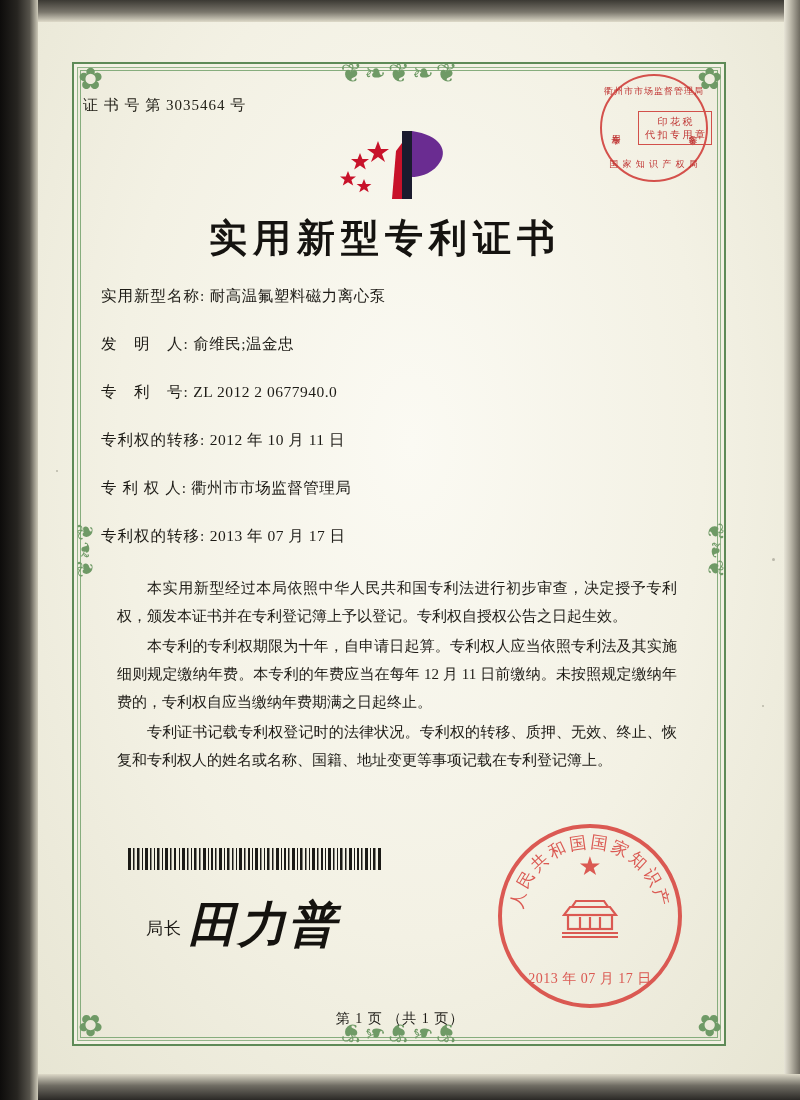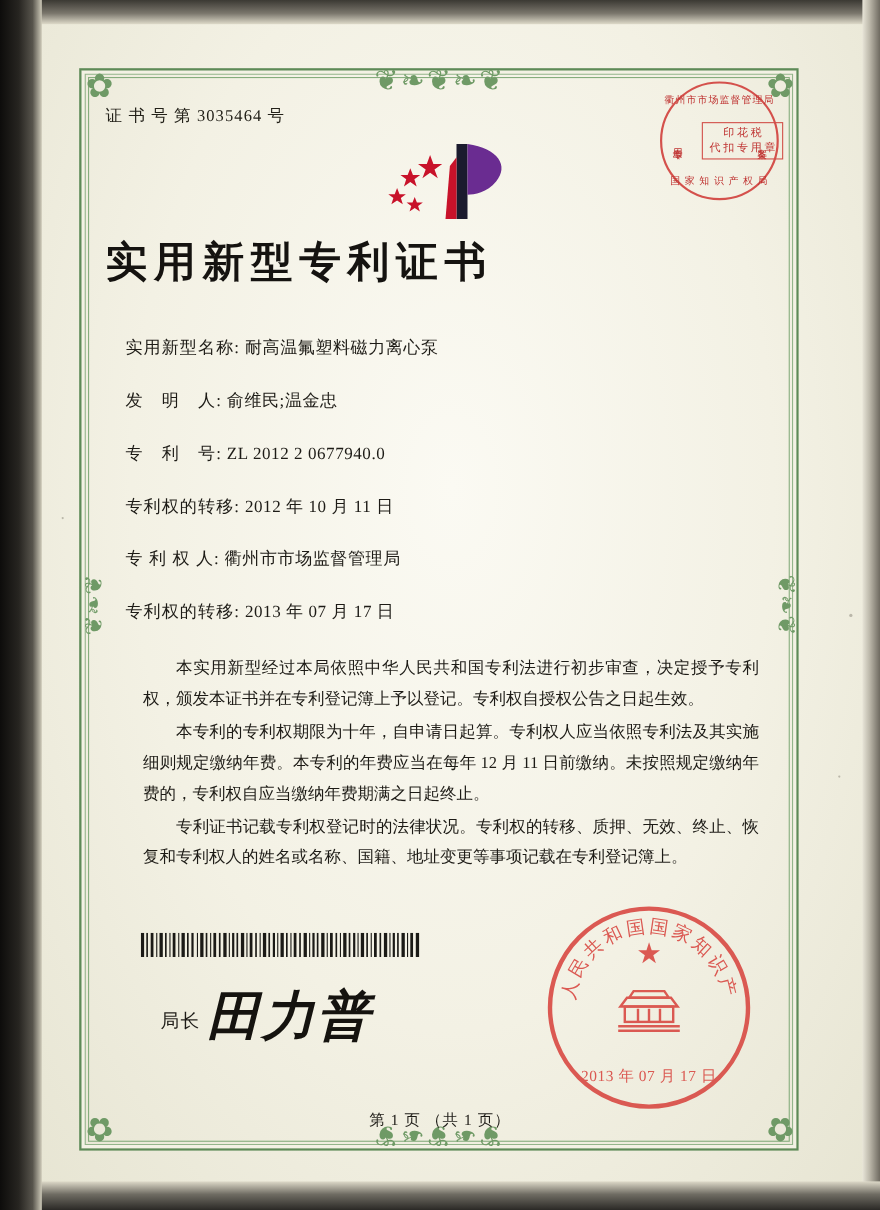--- a/index.html
+++ b/index.html
@@ -127,21 +127,21 @@
     transform: translateY(-50%) rotate(90deg);
     color: #6f9a66;
     font-size: 22px;
     z-index: 4;
     white-space: nowrap;
   }
 
   
   .content {
     position: absolute;
-    left: 96px; top: 96px;
+    left: 83px; top: 96px;
     width: 604px;
     z-index: 10;
     color: #1e1c18;
   }
 
   .cert-number {
     font-size: 15px;
     letter-spacing: 1px;
     color: #232119;
   }
@@ -154,30 +154,31 @@
   .logo {
     position: absolute;
     left: 50%;
     transform: translateX(-50%);
     top: 2px;
     width: 170px;
     height: 88px;
   }
 
   .title {
+    text-align: center;
     font-size: 38px;
     font-weight: bold;
     letter-spacing: 6px;
     color: #151310;
     margin-top: 2px;
     font-family: Liberation Mono, monospace;
   }
 
   .fields {
-    margin-top: 42px;
+    margin-top: 22px;
     padding-left: 18px;
   }
   .field-row {
     font-size: 15.5px;
     margin-bottom: 27px;
     color: #1d1b16;
     letter-spacing: 0.5px;
   }
   .field-label {
     letter-spacing: 1px;

